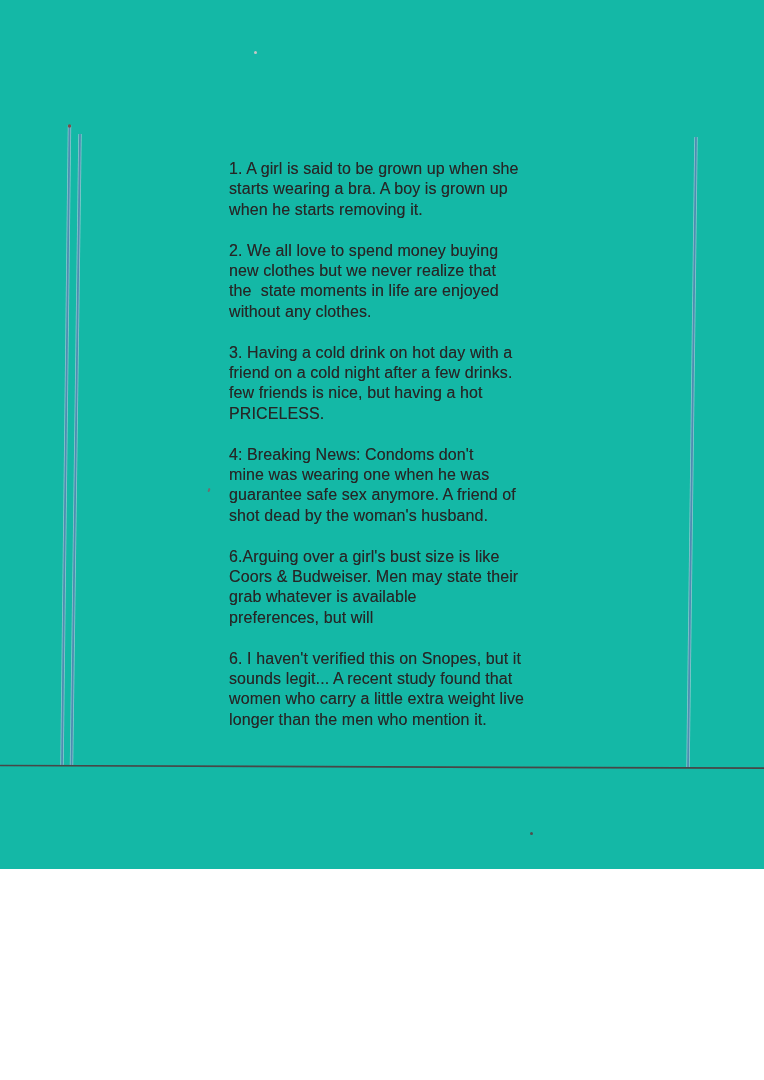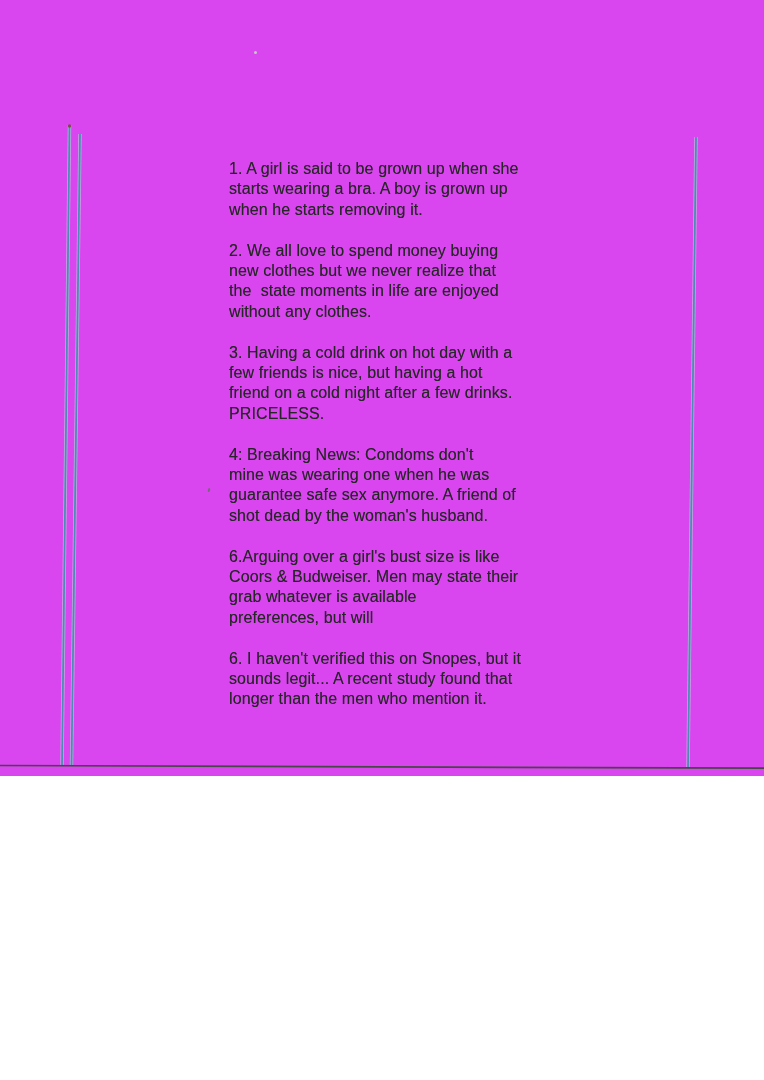--- a/index.html
+++ b/index.html
@@ -3,22 +3,22 @@
 <meta charset="utf-8">
 <style>
   html, body {
     margin: 0;
     padding: 0;
     background: #ffffff;
   }
   .page {
     position: relative;
     width: 764px;
-    height: 776px;
-    background: #d946ef;
+    height: 869px;
+    background: #14b8a6;
     overflow: hidden;
     font-family: "Liberation Sans", sans-serif;
   }
   .lines-layer {
     position: absolute;
     left: 0;
     top: 0;
     width: 764px;
     height: 1080px;
     pointer-events: none;
@@ -84,39 +84,40 @@
 
     <div class="para">
       <div class="line">2. We all love to spend money buying</div>
       <div class="line">new clothes but we never realize that</div>
       <div class="line">the  state moments in life are enjoyed</div>
       <div class="line">without any clothes.</div>
     </div>
 
     <div class="para">
       <div class="line">3. Having a cold drink on hot day with a</div>
+      <div class="line">friend on a cold night after a few drinks.</div>
       <div class="line">few friends is nice, but having a hot</div>
-      <div class="line">friend on a cold night after a few drinks.</div>
       <div class="line">PRICELESS.</div>
     </div>
 
     <div class="para">
       <div class="line">4: Breaking News: Condoms don't</div>
       <div class="line">mine was wearing one when he was</div>
       <div class="line">guarantee safe sex anymore. A friend of</div>
       <div class="line">shot dead by the woman's husband.</div>
     </div>
 
     <div class="para">
       <div class="line">6.Arguing over a girl's bust size is like</div>
       <div class="line">Coors &amp; Budweiser. Men may state their</div>
       <div class="line">grab whatever is available</div>
       <div class="line">preferences, but will</div>
     </div>
 
     <div class="para">
       <div class="line">6. I haven't verified this on Snopes, but it</div>
       <div class="line">sounds legit... A recent study found that</div>
+      <div class="line">women who carry a little extra weight live</div>
       <div class="line">longer than the men who mention it.</div>
     </div>
 
   </div>
 </div>
 
 </body></html>

